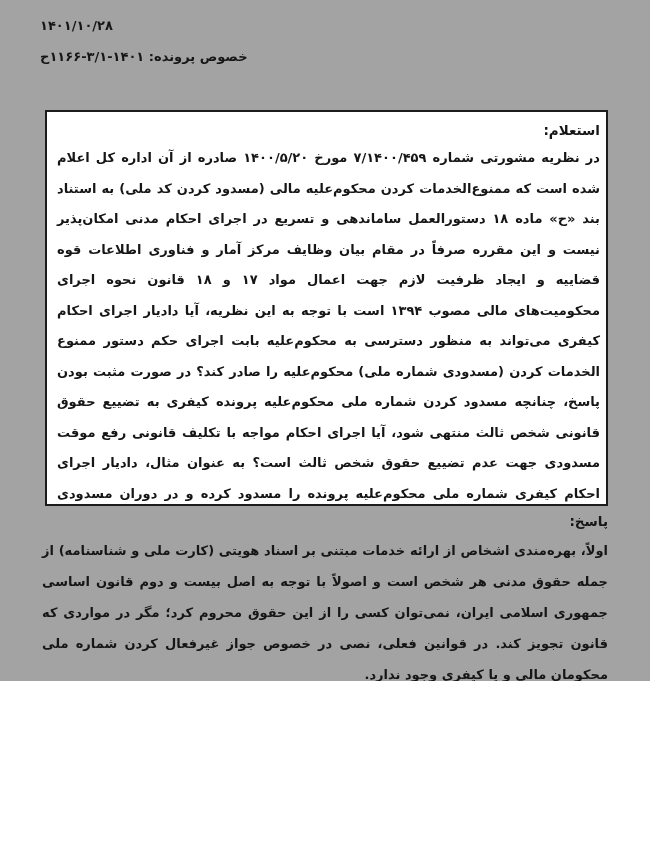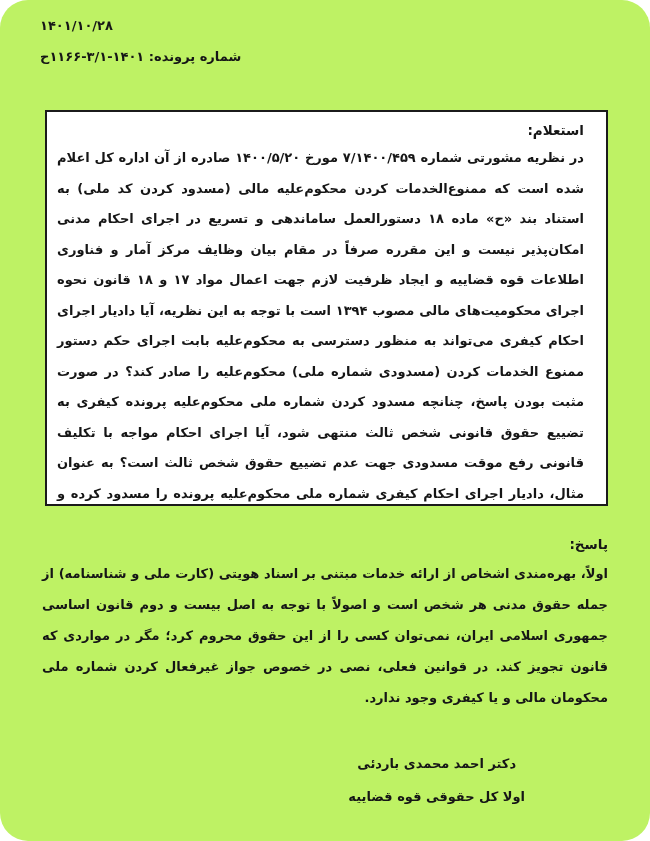--- a/index.html
+++ b/index.html
@@ -10,25 +10,24 @@
   body {
     width: 650px;
     height: 841px;
     font-family: "DejaVu Sans", sans-serif;
     color: #161616;
     -webkit-font-smoothing: antialiased;
   }
   .page {
     position: relative;
     width: 650px;
-    height: 841px;
-    background: #bef264;
+    height: 681px;
+    background: #a3a3a3;
     direction: rtl;
     overflow: hidden;
-    border-radius: 28px;
   }
   
   .doc-header {
     position: absolute;
     top: 10px;
     left: 40px;
     direction: rtl;
     text-align: left;
     font-size: 13px;
     font-weight: 700;
@@ -39,21 +38,21 @@
   }
   
   .inquiry-box {
     position: absolute;
     top: 110px;
     left: 45px;
     width: 563px;
     height: 396px;
     box-sizing: border-box;
     border: 2px solid #1b1b1b;
-    padding: 5px 22px 6px 10px;
+    padding: 5px 6px 6px 10px;
     overflow: hidden;
     background: #ffffff;
   }
   .sec-label {
     font-weight: 700;
     font-size: 13.5px;
     line-height: 26px;
     text-align: right;
   }
   .body-text {
@@ -62,21 +61,20 @@
     font-size: 13px;
     line-height: 30.5px;
     text-align: justify;
   }
   
   .answer-section {
     position: absolute;
     top: 507px;
     left: 42px;
     width: 566px;
-    margin-top: 23px;
   }
   .answer-section .sec-label {
     line-height: 28px;
   }
   .answer-section .body-text {
     line-height: 31px;
   }
   
   .signature {
     position: absolute;
@@ -89,21 +87,21 @@
   }
 </style>
 </head>
 <body>
 
 <div class="page">
 
   <div class="doc-header">
     <div class="hline">۱۴۰۱/۱۰/۲۸</div>
     <div class="hline">
-      <span>شماره پرونده:</span>
+      <span>خصوص پرونده:</span>
       <span>۱۴۰۱-۳/۱-۱۱۶۶ح</span>
     </div>
   </div>
 
   <section class="inquiry-box">
     <div class="sec-label">استعلام:</div>
     <p class="body-text">در نظریه مشورتی شماره ۷/۱۴۰۰/۴۵۹ مورخ ۱۴۰۰/۵/۲۰ صادره از آن اداره کل اعلام شده است که ممنوع‌الخدمات کردن محکوم‌علیه مالی (مسدود کردن کد ملی) به استناد بند «ح» ماده ۱۸ دستورالعمل ساماندهی و تسریع در اجرای احکام مدنی امکان‌پذیر نیست و این مقرره صرفاً در مقام بیان وظایف مرکز آمار و فناوری اطلاعات قوه قضاییه و ایجاد ظرفیت لازم جهت اعمال مواد ۱۷ و ۱۸ قانون نحوه اجرای محکومیت‌های مالی مصوب ۱۳۹۴ است با توجه به این نظریه، آیا دادیار اجرای احکام کیفری می‌تواند به منظور دسترسی به محکوم‌علیه بابت اجرای حکم دستور ممنوع الخدمات کردن (مسدودی شماره ملی) محکوم‌علیه را صادر کند؟ در صورت مثبت بودن پاسخ، چنانچه مسدود کردن شماره ملی محکوم‌علیه پرونده کیفری به تضییع حقوق قانونی شخص ثالث منتهی شود، آیا اجرای احکام مواجه با تکلیف قانونی رفع موقت مسدودی جهت عدم تضییع حقوق شخص ثالث است؟ به عنوان مثال، دادیار اجرای احکام کیفری شماره ملی محکوم‌علیه پرونده را مسدود کرده و در دوران مسدودی فرزند محکوم‌علیه متولد می‌شود؛ اما اداره ثبت احوال قادر به صدور شناسنامه برای نوزاد نمی‌باشد و اجرای احکام کیفری هم با هدف دسترسی به محکوم‌علیه، از رفع مسدودی موقت شماره ملی محکوم‌علیه جهت صدور شناسنامه برای نوزاد وی خودداری کند.</p>
   </section>
 
   <section class="answer-section">

